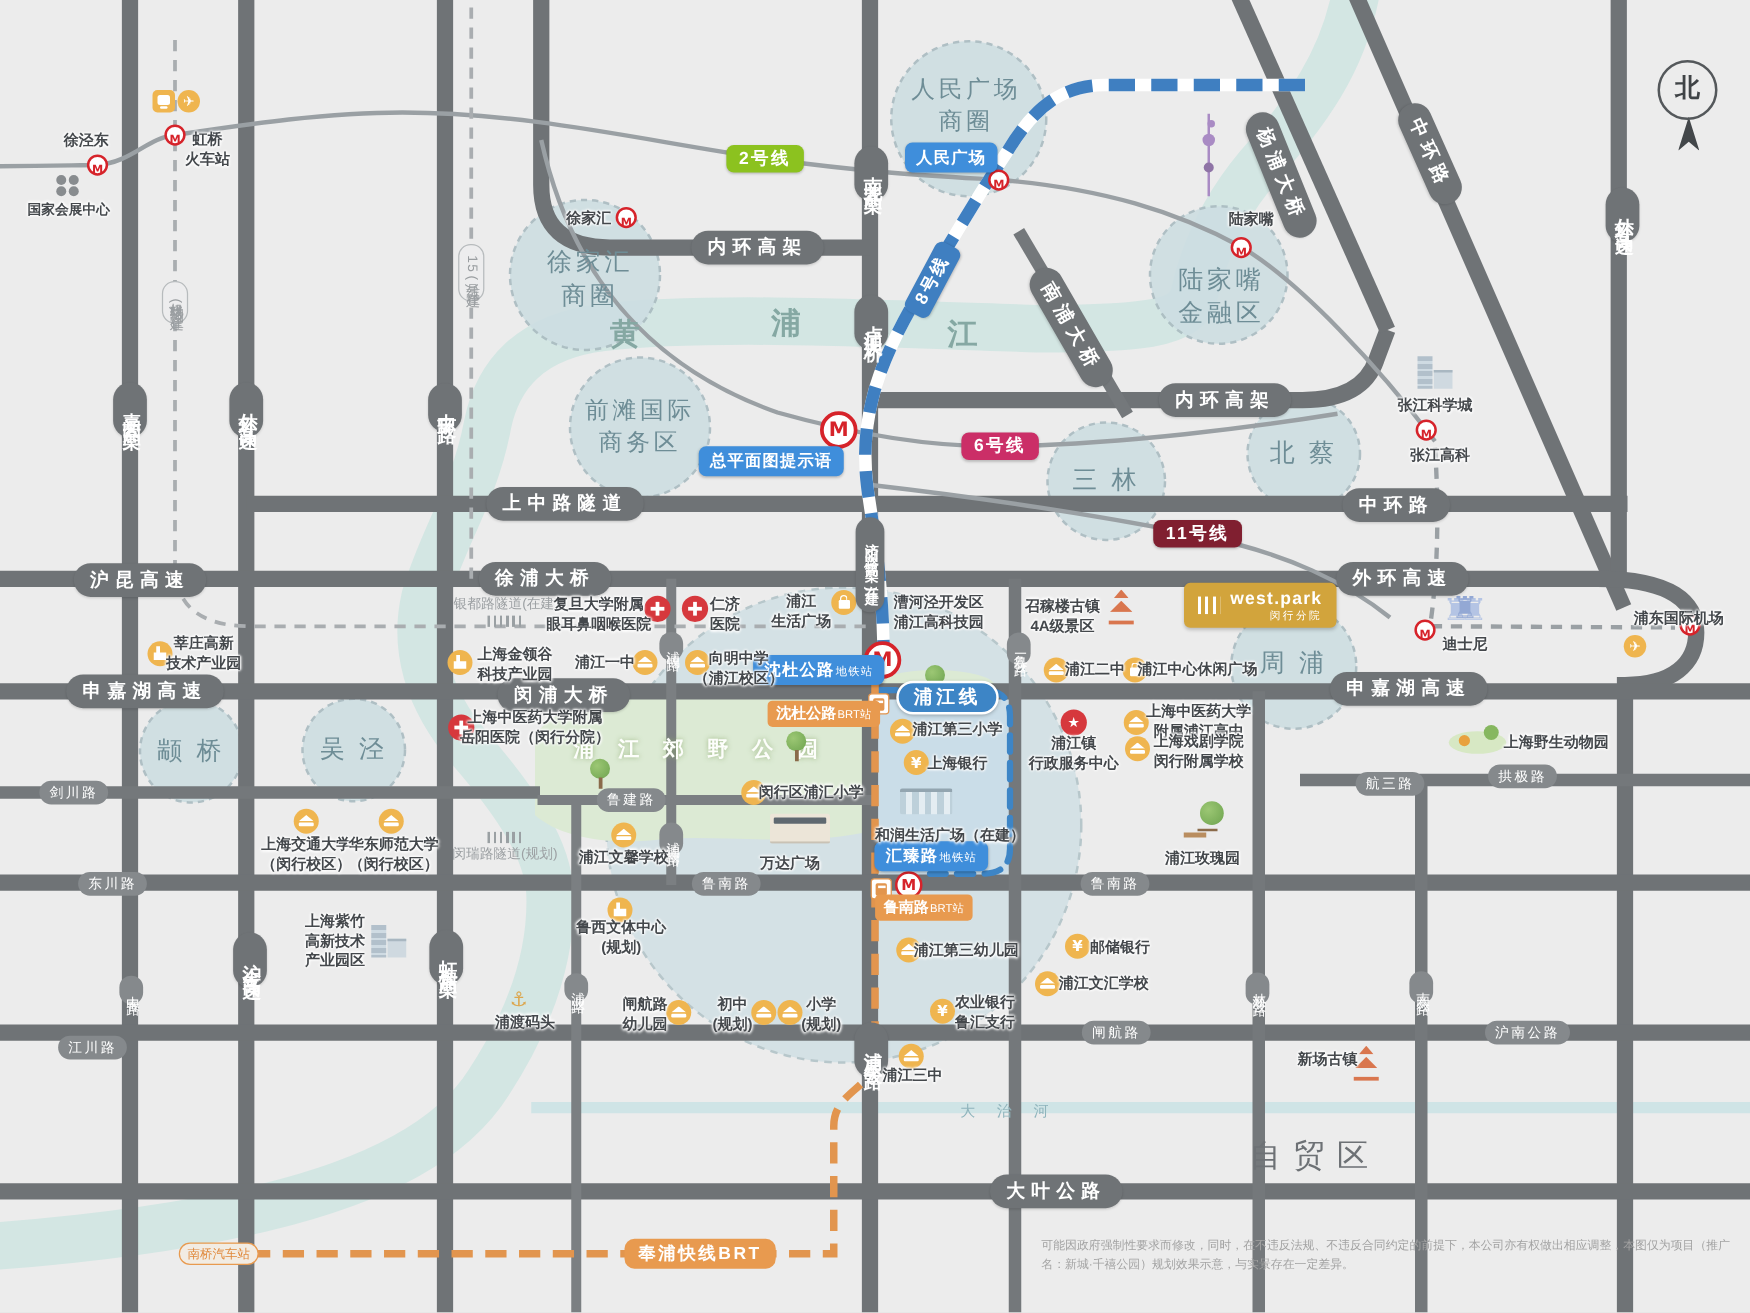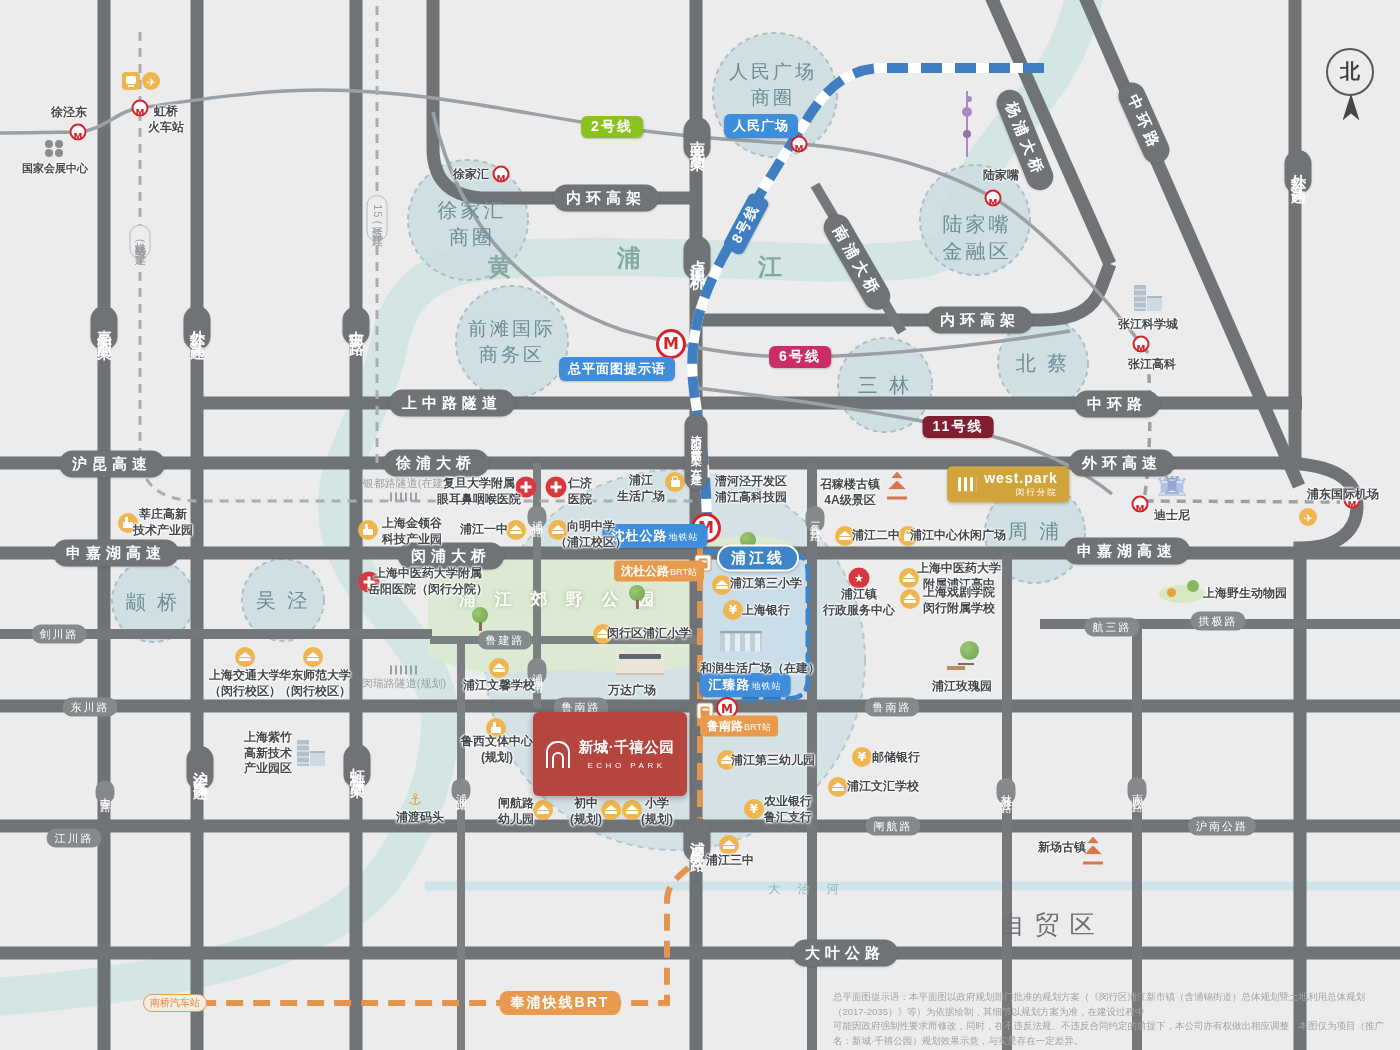--- a/index.html
+++ b/index.html
@@ -173,43 +173,35 @@
     </g>
 
     <path d="M1044,68 L884,68 C848,68 826,88 806,121 C782,157 763,190 748,214 C728,246 710,278 700,311 C693,337 690,360 694,391 C700,432 707,470 707,534" fill="none" stroke="#ffffff" stroke-width="10"></path>
     <path d="M1044,68 L884,68 C848,68 826,88 806,121 C782,157 763,190 748,214 C728,246 710,278 700,311 C693,337 690,360 694,391 C700,432 707,470 707,534" fill="none" stroke="#3f7fc1" stroke-width="10" stroke-dasharray="21 13"></path>
 
     <path d="M704,552 H786 Q808,552 808,573 V679 Q808,699 786,699 H744" fill="none" stroke="#3d85c6" stroke-width="5" stroke-dasharray="13 9" stroke-linecap="round"></path>
 
     <path d="M700,547 V843 C700,872 667,872 667,901 V1003 H197" fill="none" stroke="#e2954e" stroke-width="6" stroke-dasharray="17 10"></path>
   </svg>
 
-  <div id="project-block">
-    <span class="arch"></span>
-    <div>
-      <div class="pn">新城·千禧公园</div>
-      <div class="pe">ECHO PARK</div>
-    </div>
-  </div>
 
   <div id="westpark">
     <span class="bars"></span>
     <div>
       <div class="we">west.park</div>
       <div class="wz">闵行分院</div>
     </div>
   </div>
 
   <div id="compass">
     <div class="n">北</div>
   </div>
   <div id="compass-arrow"></div>
 
   <div id="disclaimer">
-    <div>总平面图提示语：本平面图以政府规划部门批准的规划方案（《闵行区浦江新市镇（含浦锦街道）总体规划暨土地利用总体规划（2017-2035）》等）为依据绘制，其细节以规划方案为准，在建设过程中</div>
     <div>可能因政府强制性要求而修改，同时，在不违反法规、不违反合同约定的前提下，本公司亦有权做出相应调整，本图仅为项目（推广名：新城·千禧公园）规划效果示意，与实景存在一定差异。</div>
   </div>
 
 <div class="lbl pill-v" style="left: 104px; top: 328px; transform: translate(-50%, -50%);">嘉闵高架</div>
     <div class="lbl pill-v" style="left: 197px; top: 328px; transform: translate(-50%, -50%);">外环高速</div>
     <div class="lbl pill-v" style="left: 356px; top: 326px; transform: translate(-50%, -50%);">中环路</div>
     <div class="lbl pill-v" style="left: 697px; top: 139px; transform: translate(-50%, -50%);">南北高架</div>
     <div class="lbl pill-v" style="left: 697px; top: 258px; transform: translate(-50%, -50%);">卢浦大桥</div>
     <div class="lbl pill-v" style="font-size: 11px; left: 696px; top: 452px; transform: translate(-50%, -50%);">济阳路高架(在建)</div>
     <div class="lbl pill-v" style="left: 1298px; top: 172px; transform: translate(-50%, -50%);">外环高速</div>

